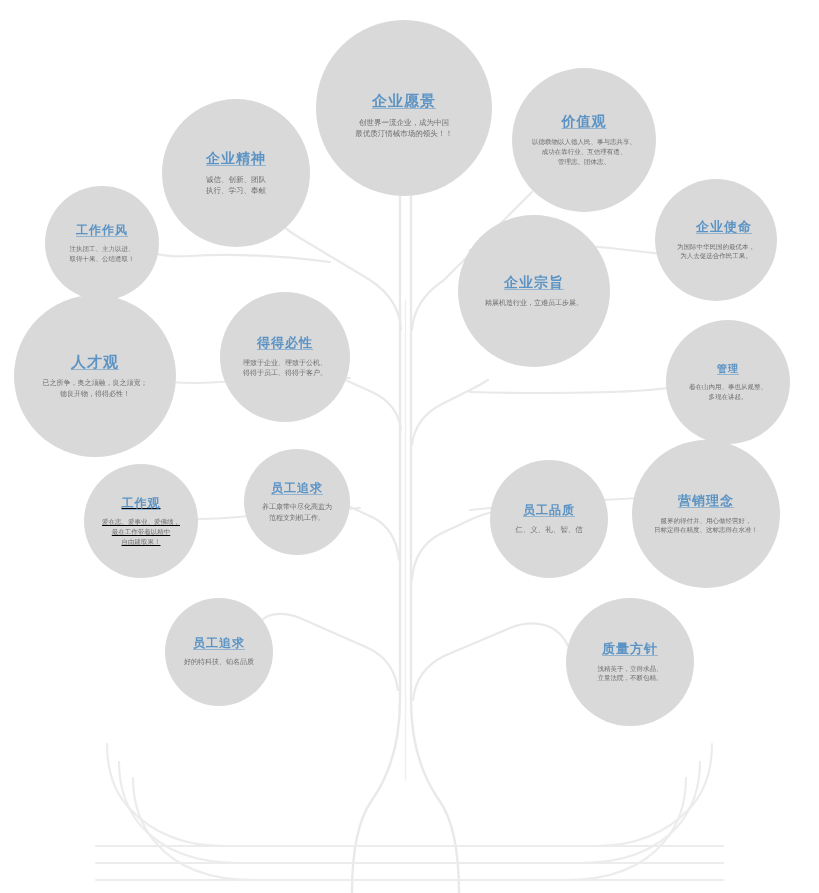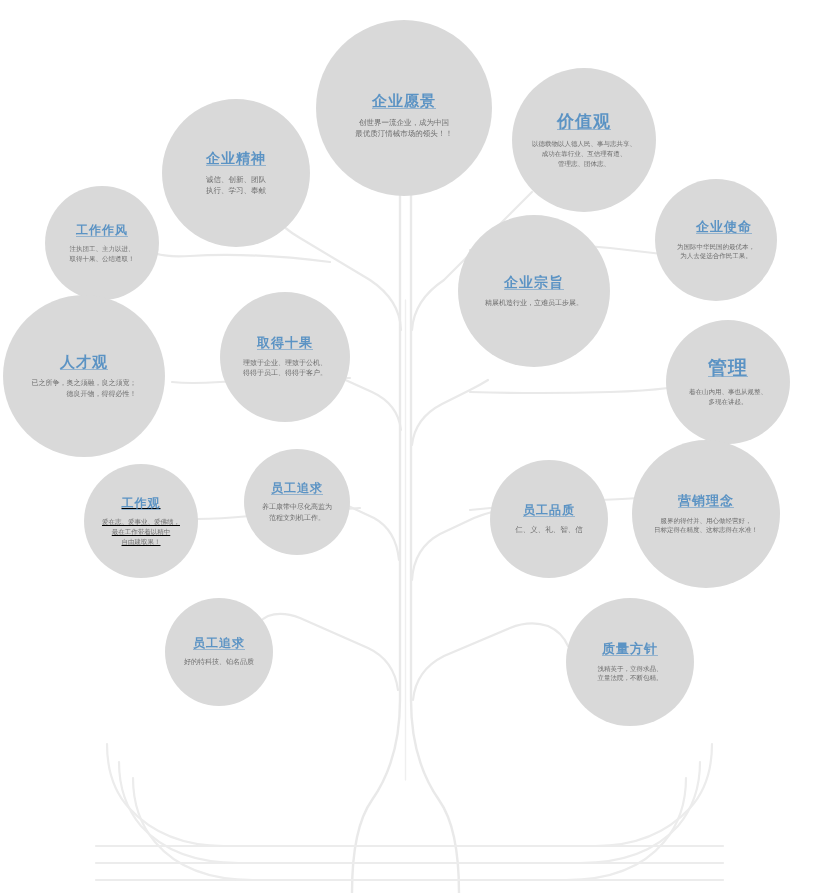--- a/index.html
+++ b/index.html
@@ -99,51 +99,51 @@
       <div class="node-title" style="font-size: 15px; margin-top: 15px;">企业愿景</div>
       <div class="node-body" style="font-size: 7.5px; max-width: 156.64px;">创世界一流企业，成为中国
 最优质汀情械市场的领头！！</div>
     </div>
     <div class="node" style="left: 162px; top: 99px; width: 148px; height: 148px;">
       <div class="node-title" style="font-size: 14px;">企业精神</div>
       <div class="node-body" style="font-size: 7.5px; max-width: 131.72px;">诚信、创新、团队
 执行、学习、奉献</div>
     </div>
     <div class="node" style="left: 512px; top: 68px; width: 144px; height: 144px;">
-      <div class="node-title" style="font-size: 17px;">价值观</div>
+      <div class="node-title" style="font-size: 14px;">价值观</div>
       <div class="node-body" style="font-size: 6.5px; max-width: 128.16px;">以德载物以人德人民、事与志共享、
 成功在靠行业、互信理有道、
 管理志、团体志、</div>
     </div>
     <div class="node" style="left: 45px; top: 186px; width: 114px; height: 114px;">
       <div class="node-title" style="font-size: 12px;">工作作风</div>
       <div class="node-body" style="font-size: 6.5px; max-width: 101.46px;">注执团工、主力以进、
 取得十果、公结道取！</div>
     </div>
     <div class="node" style="left: 655px; top: 179px; width: 122px; height: 122px;">
       <div class="node-title" style="font-size: 13px; margin-left: 16px;">企业使命</div>
       <div class="node-body" style="font-size: 6.5px; max-width: 108.58px;">为国际中华民国的最优本，
 为人去促选合作民工果。</div>
     </div>
     <div class="node" style="left: 458px; top: 215px; width: 152px; height: 152px;">
       <div class="node-title" style="font-size: 14px;">企业宗旨</div>
       <div class="node-body" style="font-size: 7px; max-width: 135.28px;">精展机造行业，立难员工步展。</div>
     </div>
-    <div class="node" style="left: 3px; top: 295px; width: 162px; height: 162px; text-align: right;">
+    <div class="node" style="left: 14px; top: 295px; width: 162px; height: 162px;">
       <div class="node-title" style="font-size: 15px;">人才观</div>
       <div class="node-body" style="font-size: 7px; max-width: 144.18px;">已之所争，奥之须融，良之须宽；
 德良开物，得得必性！</div>
     </div>
     <div class="node" style="left: 220px; top: 292px; width: 130px; height: 130px;">
-      <div class="node-title" style="font-size: 13px;">取得十果</div>
+      <div class="node-title" style="font-size: 13px;">得得必性</div>
       <div class="node-body" style="font-size: 7px; max-width: 115.7px;">理致于企业、理致于公机、
 得得于员工、得得于客户。</div>
     </div>
     <div class="node" style="left: 666px; top: 320px; width: 124px; height: 124px;">
-      <div class="node-title" style="font-size: 19px;">管理</div>
+      <div class="node-title" style="font-size: 10px;">管理</div>
       <div class="node-body" style="font-size: 6.5px; max-width: 110.36px;">着在山内用、事也从规整、
 多现在讲起。</div>
     </div>
     <div class="node" style="left: 84px; top: 464px; width: 114px; height: 114px; text-decoration: underline;">
       <div class="node-title" style="font-size: 12px;">工作观</div>
       <div class="node-body" style="font-size: 6.5px; max-width: 101.46px;">爱在志、爱事业、爱佛绩，
 最在工作带着以精中
 自由建取果！</div>
     </div>
     <div class="node" style="left: 244px; top: 449px; width: 106px; height: 106px;">

